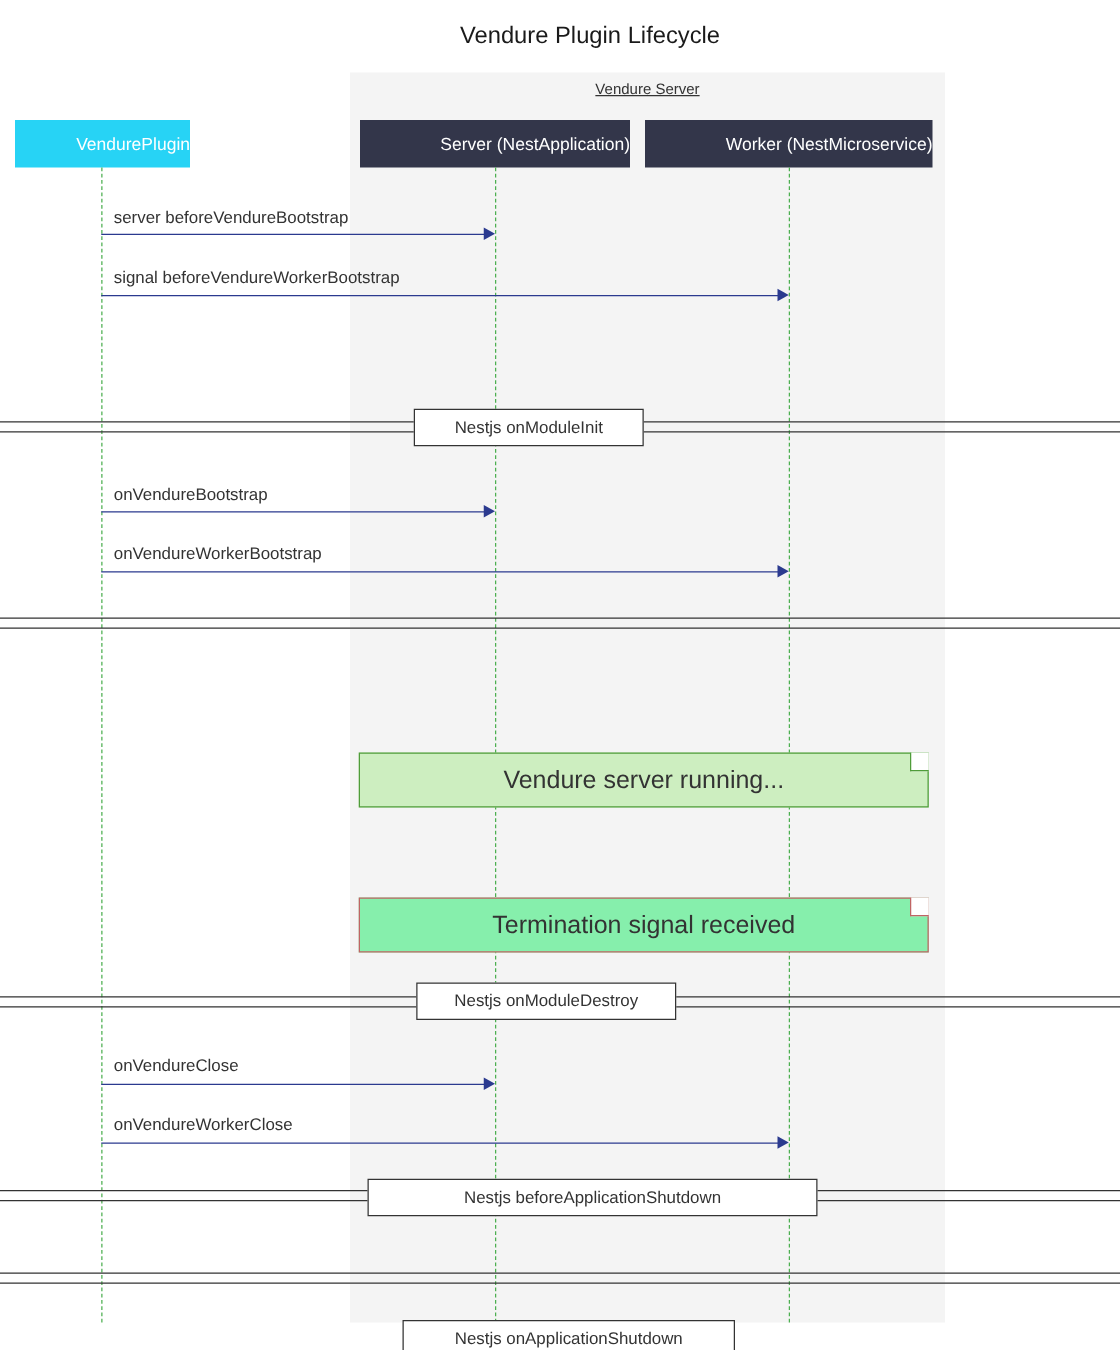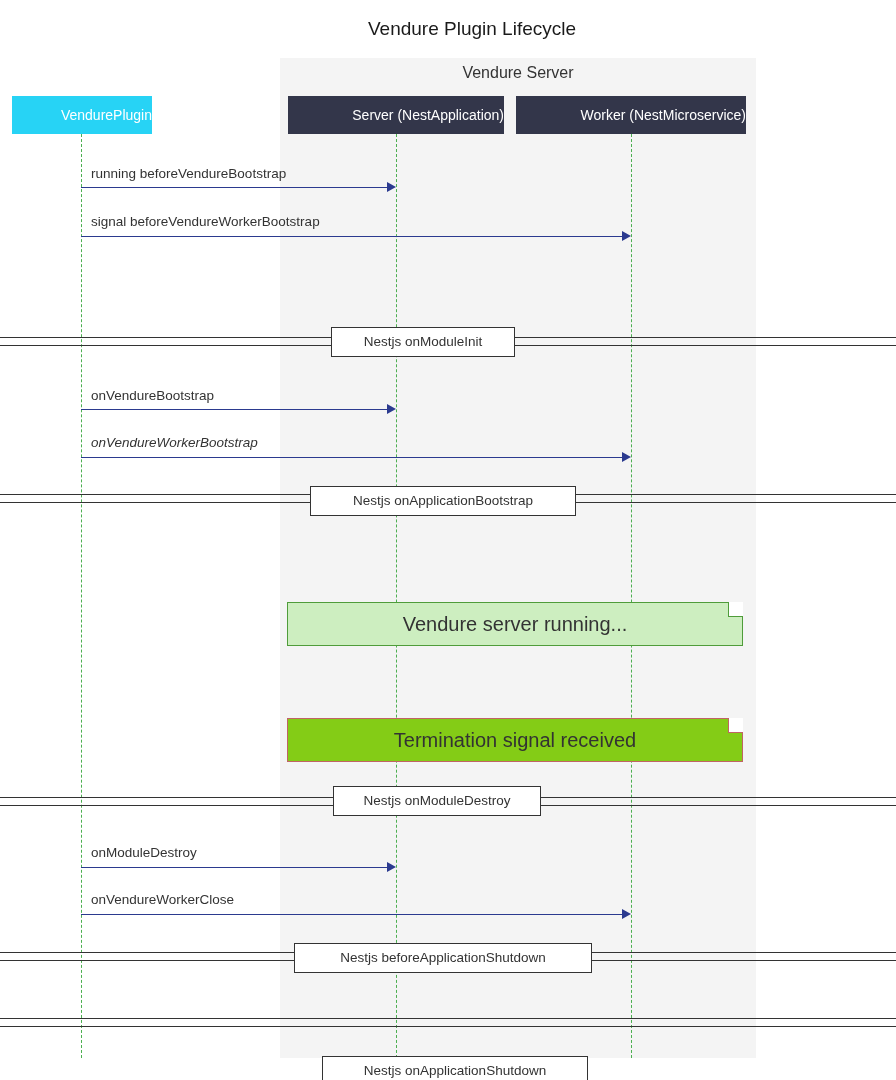--- a/index.html
+++ b/index.html
@@ -40,22 +40,23 @@
     height: 1000px;
     background: #f4f4f4;
     border: none;
   }
   .group-label {
     position: absolute;
     left: 280px;
     top: 64px;
     width: 476px;
     text-align: center;
-    font-size: 16px;
-    color: #333333;
+    font-size: 12px;
+    color: #333333;
+    text-decoration: underline;
   }
   
   .actor {
     position: absolute;
     height: 38px;
     line-height: 38px;
     text-align: right;
     font-size: 14px;
     color: #ffffff;
     box-sizing: border-box;
@@ -154,21 +155,21 @@
   .note.green {
     background: #cdeec0;
     border: 1px solid #4f9c3a;
   }
   .note.green .fold {
     background: #ffffff;
     border-left: 1px solid #4f9c3a;
     border-bottom: 1px solid #4f9c3a;
   }
   .note.red {
-    background: #84cc16;
+    background: #86efac;
     border: 1px solid #c06464;
   }
   .note.red .fold {
     background: #ffffff;
     border-left: 1px solid #c06464;
     border-bottom: 1px solid #c06464;
   }
 </style>
 </head>
 <body>
@@ -181,67 +182,66 @@
   <div class="group-label">Vendure Server</div>
 
   <div class="actor plugin">VendurePlugin</div>
   <div class="actor worker">Worker (NestMicroservice)</div>
   <div class="actor server">Server (NestApplication)</div>
 
   <div class="lifeline l1"></div>
   <div class="lifeline l2"></div>
   <div class="lifeline l3"></div>
 
-  <div class="msg-label" style="left:91px; top:166px;">running beforeVendureBootstrap</div>
+  <div class="msg-label" style="left:91px; top:166px;">server beforeVendureBootstrap</div>
   <div class="msg-line" style="left:81px; top:187px; width:307px;"></div>
   <div class="arrow-head" style="left:387px; top:182px;"></div>
 
   <div class="msg-label" style="left:91px; top:214px;">signal beforeVendureWorkerBootstrap</div>
   <div class="msg-line" style="left:81px; top:236px; width:542px;"></div>
   <div class="arrow-head" style="left:622px; top:231px;"></div>
 
   <div class="hline" style="top:337px;"></div>
   <div class="hline" style="top:345px;"></div>
   <div class="hbox" style="left:331px; top:327px; width:184px;">Nestjs onModuleInit</div>
 
   <div class="msg-label" style="left:91px; top:388px;">onVendureBootstrap</div>
   <div class="msg-line" style="left:81px; top:409px; width:307px;"></div>
   <div class="arrow-head" style="left:387px; top:404px;"></div>
 
-  <div class="msg-label" style="left:91px; top:435px;font-style:italic;">onVendureWorkerBootstrap</div>
+  <div class="msg-label" style="left:91px; top:435px;">onVendureWorkerBootstrap</div>
   <div class="msg-line" style="left:81px; top:457px; width:542px;"></div>
   <div class="arrow-head" style="left:622px; top:452px;"></div>
 
   <div class="hline" style="top:494px;"></div>
   <div class="hline" style="top:502px;"></div>
-  <div class="hbox" style="left:310px; top:486px; width:266px;">Nestjs onApplicationBootstrap</div>
 
   <div class="note green" style="left:287px; top:602px; width:456px;">
     <span>Vendure server running...</span>
     <span class="fold"></span>
   </div>
 
   <div class="note red" style="left:287px; top:718px; width:456px;">
     <span>Termination signal received</span>
     <span class="fold"></span>
   </div>
 
   <div class="hline" style="top:797px;"></div>
   <div class="hline" style="top:805px;"></div>
   <div class="hbox" style="left:333px; top:786px; width:208px;">Nestjs onModuleDestroy</div>
 
-  <div class="msg-label" style="left:91px; top:845px;">onModuleDestroy</div>
+  <div class="msg-label" style="left:91px; top:845px;">onVendureClose</div>
   <div class="msg-line" style="left:81px; top:867px; width:307px;"></div>
   <div class="arrow-head" style="left:387px; top:862px;"></div>
 
   <div class="msg-label" style="left:91px; top:892px;">onVendureWorkerClose</div>
   <div class="msg-line" style="left:81px; top:914px; width:542px;"></div>
   <div class="arrow-head" style="left:622px; top:909px;"></div>
 
   <div class="hline" style="top:952px;"></div>
   <div class="hline" style="top:960px;"></div>
-  <div class="hbox" style="left:294px; top:943px; width:298px;">Nestjs beforeApplicationShutdown</div>
+  <div class="hbox" style="left:294px; top:943px; width:360px;">Nestjs beforeApplicationShutdown</div>
 
   <div class="hline" style="top:1018px;"></div>
   <div class="hline" style="top:1026px;"></div>
   <div class="hbox" style="left:322px; top:1008px; width:266px;margin-top:48px;">Nestjs onApplicationShutdown</div>
 
 </div>
 
 </body></html>

